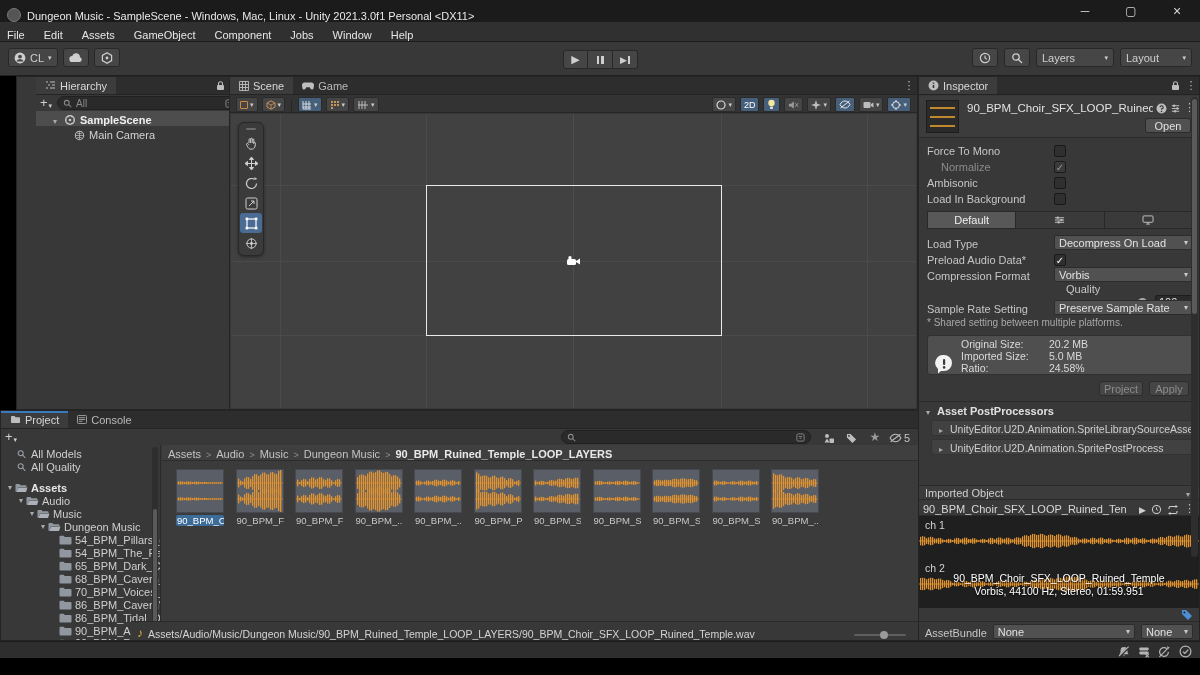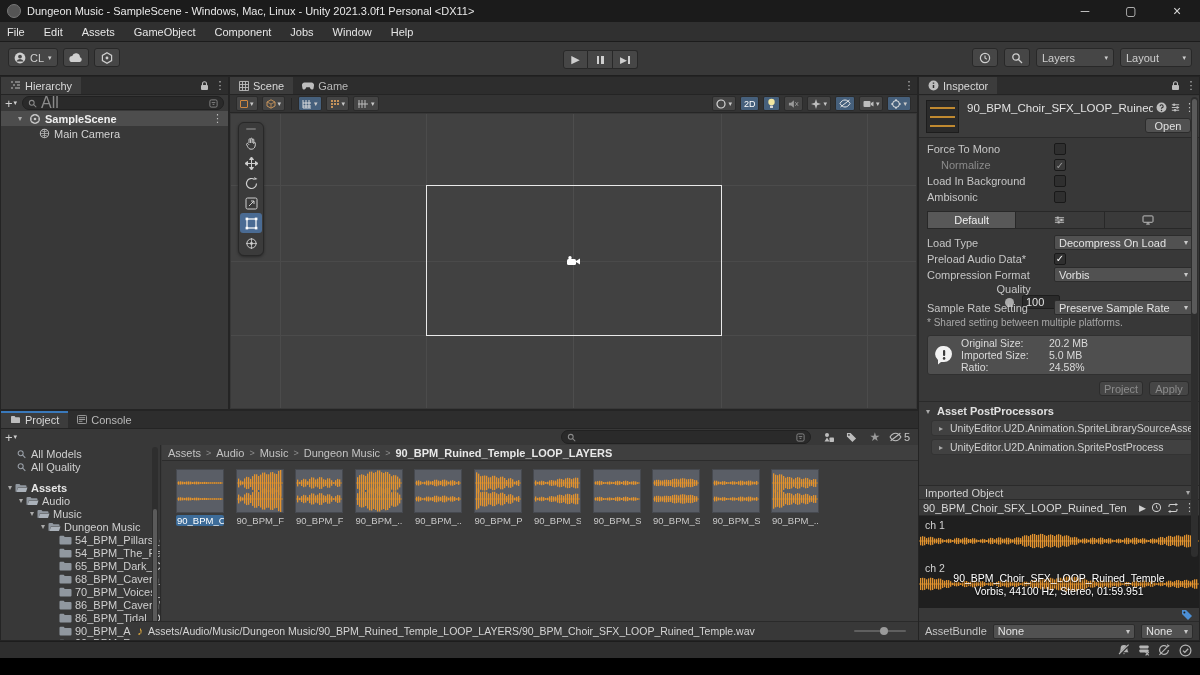--- a/index.html
+++ b/index.html
@@ -1,36 +1,36 @@
 <!DOCTYPE html>
 <html><head>
 <meta charset="utf-8">
 <style>
   html,body{margin:0;padding:0;background:#000;}
   *{box-sizing:border-box;}
   body{font-family:"Liberation Sans","DejaVu Sans",sans-serif;-webkit-font-smoothing:antialiased;}
   #stage{position:relative;width:1200px;height:675px;background:#000;overflow:hidden;color:#d2d2d2;font-size:11px;}
   .abs{position:absolute;}
-  .row{display:flex;align-items:center;}
+  .row{display:flex;align-items:flex-end;}
   .ic{display:inline-flex;align-items:center;justify-content:center;flex:0 0 auto;}
   svg{display:block;}
   
   #titlebar{left:0;top:0;width:1200px;height:22px;background:#1b1b1b;color:#e8e8e8;font-size:11px;}
   #menubar{left:0;top:22px;width:1200px;height:20px;background:#303030;border-bottom:1px solid #1c1c1c;color:#e6e6e6;}
   #maintoolbar{left:0;top:42px;width:1200px;height:34px;background:#383838;border-bottom:1px solid #1f1f1f;}
   .tbtn{background:#464646;border:1px solid #282828;border-radius:3px;height:19px;display:inline-flex;align-items:center;justify-content:center;color:#cfcfcf;padding:0 5px;}
   .wbtn{width:46px;height:22px;display:inline-flex;align-items:center;justify-content:center;color:#d8d8d8;font-size:12px;}
   
   .panel{background:#383838;border:1px solid #242424;}
   .tabbar{height:18px;background:#2d2d2d;display:flex;align-items:stretch;border-bottom:1px solid #242424;}
   .tab{display:flex;align-items:center;gap:4px;padding:0 9px;color:#b9b9b9;font-size:11px;position:relative;}
   .tab.active{background:#3c3c3c;color:#d8d8d8;}
   .tab.activeblue:before{content:"";position:absolute;left:0;top:0;right:0;height:2px;background:#3a79bb;}
   .kebab{color:#bdbdbd;font-size:11px;letter-spacing:0;}
-  .searchfield{background:#2a2a2a;border:1px solid #212121;border-radius:9px;color:#8b8b8b;display:flex;align-items:center;gap:4px;padding:0 5px;height:14px;font-size:16px;}
+  .searchfield{background:#2a2a2a;border:1px solid #212121;border-radius:9px;color:#8b8b8b;display:flex;align-items:center;gap:4px;padding:0 5px;height:14px;font-size:10px;}
   
   .ilabel{color:#c6c6c6;font-size:11px;}
   .dd{background:#515151;border:1px solid #2c2c2c;border-radius:2px;height:15px;display:flex;align-items:center;justify-content:space-between;color:#e2e2e2;font-size:11px;padding:0 4px;}
   .dd .car{color:#c9c9c9;font-size:8px;}
   .cb{width:12px;height:12px;background:#2f2f2f;border:1px solid #191919;border-radius:2px;display:flex;align-items:center;justify-content:center;font-size:10px;color:#fff;}
   .cb.dis{background:#3a3a3a;color:#9a9a9a;}
   .btn{background:#515151;border:1px solid #2c2c2c;border-radius:3px;color:#e0e0e0;display:inline-flex;align-items:center;justify-content:center;font-size:11px;}
   .btn.dis{color:#8b8b8b;background:#464646;}
   .treerow{display:flex;align-items:center;height:13px;color:#cfcfcf;font-size:11px;white-space:nowrap;overflow:hidden;}
   .tri{font-size:8px;color:#aaa;width:10px;text-align:center;flex:0 0 10px;}
@@ -124,21 +124,21 @@
           <span>Layers</span>
           <span style="font-size:7px;">▾</span>
         </span>
       <span class="tbtn" style="width:72px;justify-content:space-between;">
           <span>Layout</span>
           <span style="font-size:7px;">▾</span>
         </span>
     </div>
   </div>
 
-  <div class="abs panel" style="left:0;top:76px;width:229px;height:334px;">
+  <div class="abs panel" style="left:16px;top:76px;width:229px;height:334px;padding-left:19px;">
     <div class="tabbar">
       <div class="tab active">
         <svg width="11" height="9" viewBox="0 0 11 9">
             <path d="M1 1h2M5 1h5M3 4h2M7 4h3M1 7h2M5 7h5" stroke="#bdbdbd" stroke-width="1.2"></path>
           </svg>
         <span>Hierarchy</span>
       </div>
       <span style="flex:1"></span>
       <span class="ic" style="width:16px;">
         <svg width="9" height="10" viewBox="0 0 9 10">
@@ -394,25 +394,25 @@
     <div id="insp-toggles" class="abs" style="left:0;top:64px;width:274px;">
         <div class="row" style="height: 16px; padding-left: 8px;">
           <span class="ilabel" style="width: 127px;">Force To Mono</span>
           <span class="cb"></span>
         </div>
         <div class="row" style="height: 16px; padding-left: 22px;">
           <span class="ilabel" style="width: 113px; color: rgb(139, 139, 139);">Normalize</span>
           <span class="cb dis">✓</span>
         </div>
         <div class="row" style="height: 16px; padding-left: 8px;">
-          <span class="ilabel" style="width: 127px;">Load In Background</span>
+          <span class="ilabel" style="width: 127px;">Ambisonic</span>
           <span class="cb"></span>
         </div>
         <div class="row" style="height: 16px; padding-left: 8px;">
-          <span class="ilabel" style="width: 127px;">Ambisonic</span>
+          <span class="ilabel" style="width: 127px;">Load In Background</span>
           <span class="cb"></span>
         </div>
       </div>
 
     <div class="abs row" style="left:8px;top:134px;width:266px;height:18px;border:1px solid #282828;background:#3a3a3a;">
       <span style="flex:1;height:100%;display:flex;align-items:center;justify-content:center;background:#585858;color:#efefef;">Default</span>
       <span style="flex:1;height:100%;display:flex;align-items:center;justify-content:center;border-left:1px solid #282828;">
         <svg width="11" height="10" viewBox="0 0 12 10">
             <path d="M1 2.5h10M1 5h10M1 7.5h10" stroke="#bdbdbd" stroke-width="1.1"></path>
             <rect x="3" y="1.3" width="2.2" height="2.4" fill="#bdbdbd"></rect>

